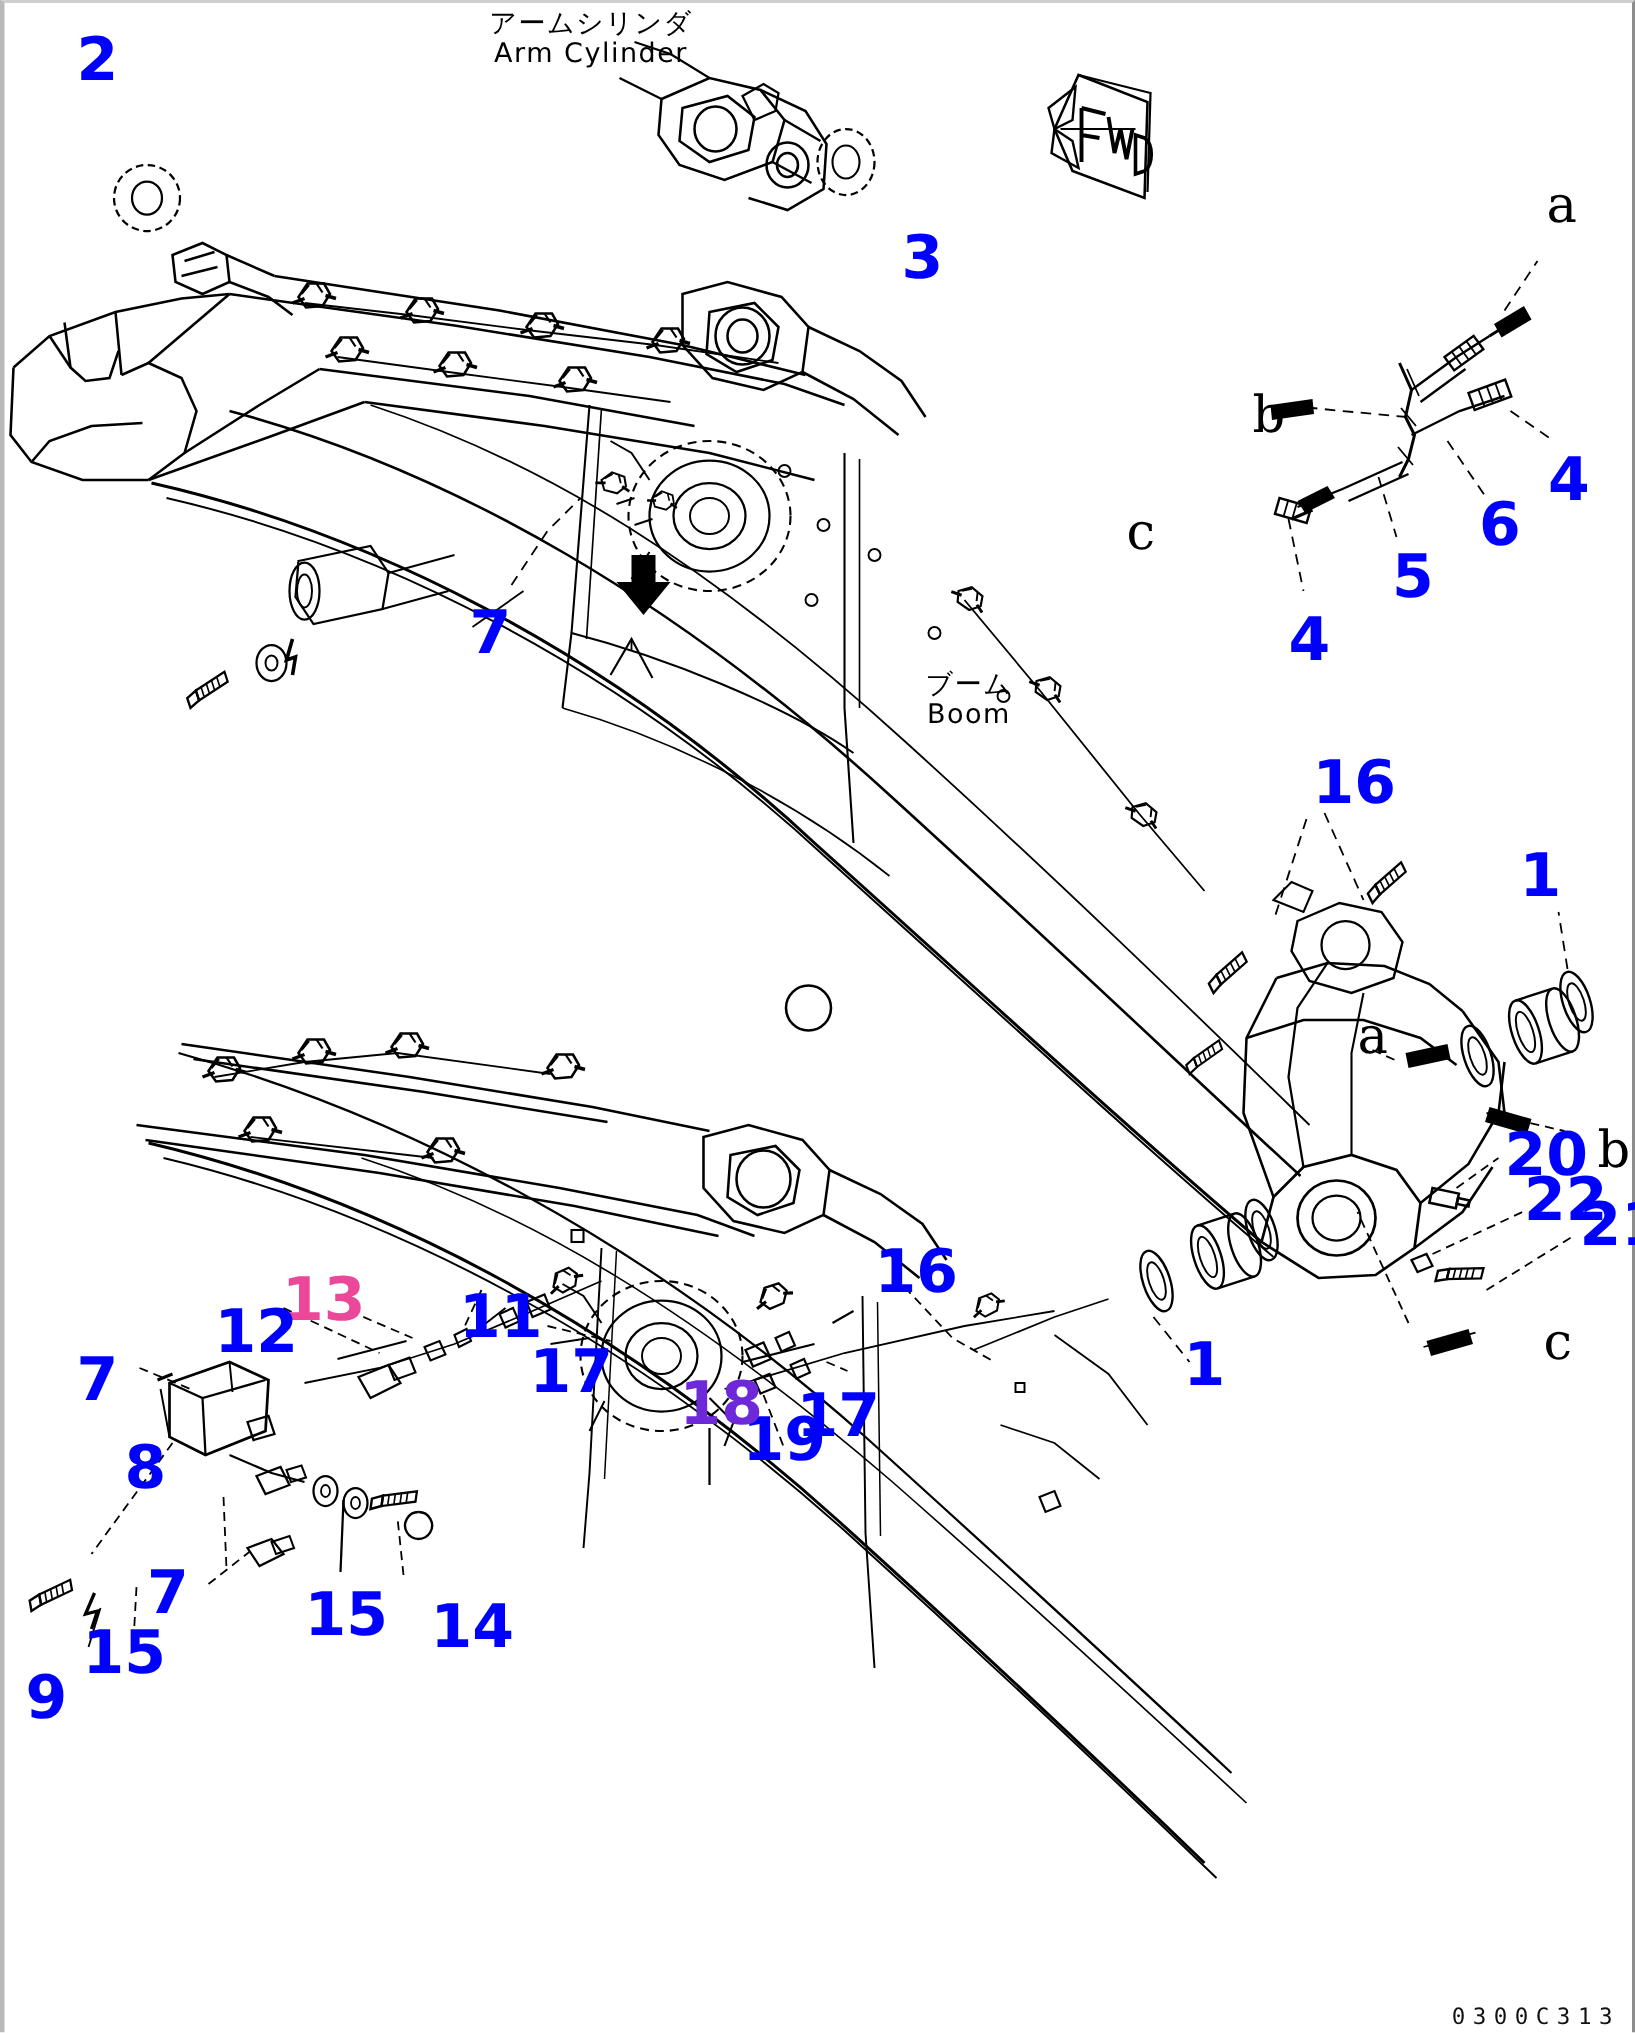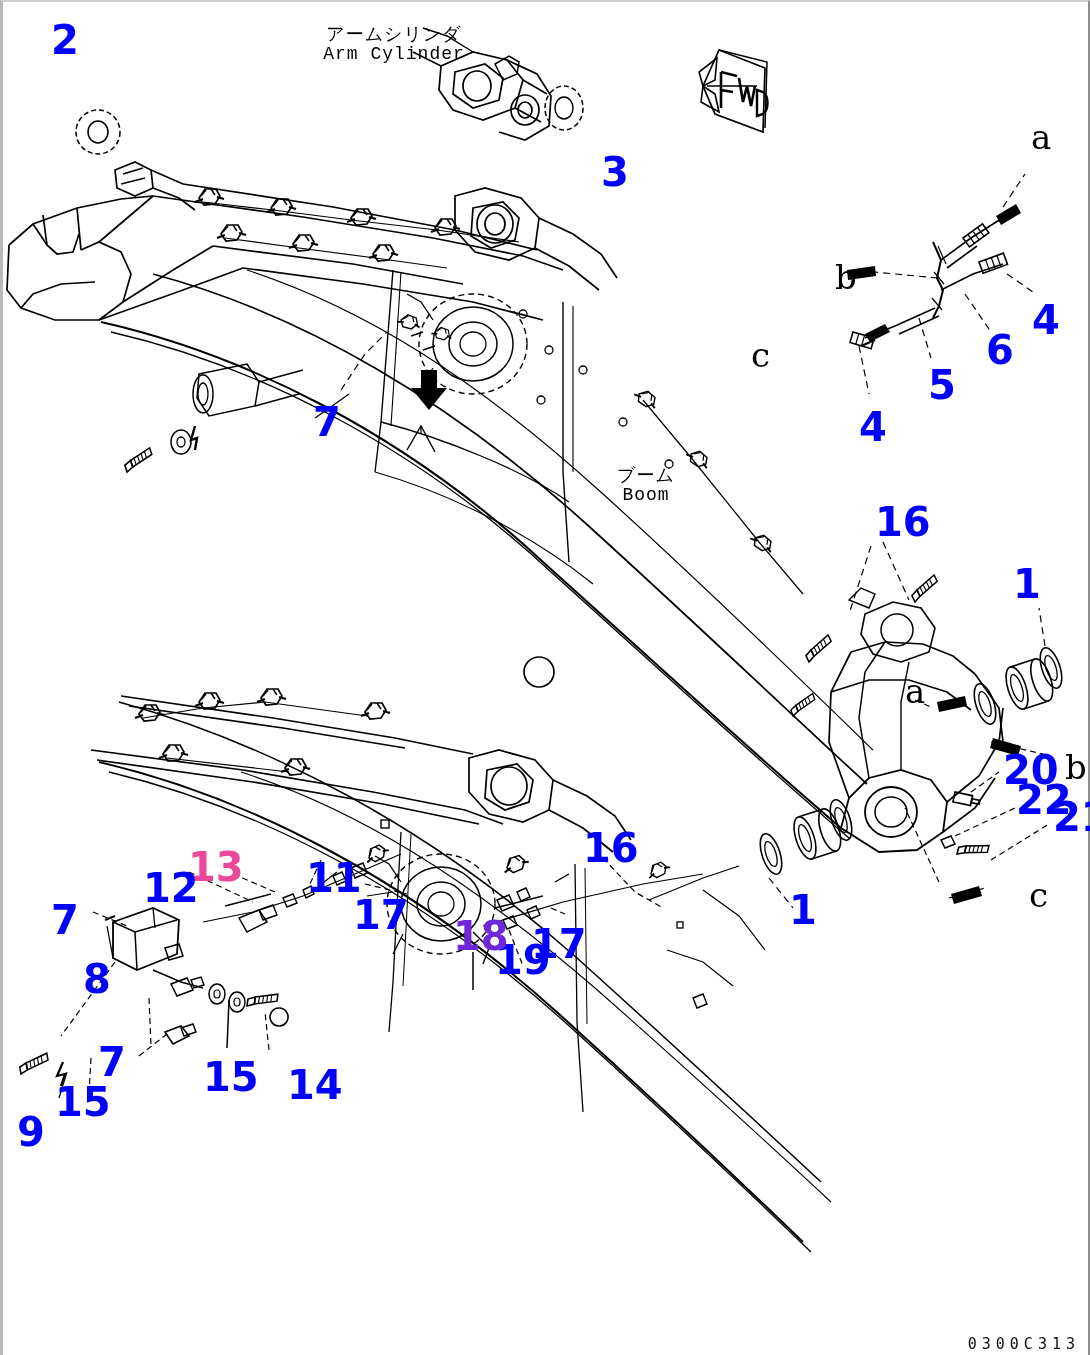--- a/index.html
+++ b/index.html
@@ -27,24 +27,23 @@
   .sect{
     position:absolute;color:#000;
     font-family:"DejaVu Serif", serif;
     font-size:34px;line-height:1;white-space:nowrap;
   }
 
   .jplabel{
     position:absolute;color:#000;text-align:center;white-space:nowrap;
     font-family:"DejaVu Sans", sans-serif;
     line-height:1.12;
-    margin-top:18px;
   }
   .jplabel .jp{font-size:18px;letter-spacing:1px;display:block;}
-  .jplabel .en{font-size:18px;letter-spacing:1px;display:block;font-family:Liberation Mono, monospace;}
+  .jplabel .en{font-size:18px;letter-spacing:1px;display:block;}
 
   .drawcode{
     position:absolute;right:8px;bottom:2px;color:#111;
     font-family:"DejaVu Sans Mono", monospace;
     font-size:15px;letter-spacing:5px;white-space:nowrap;
   }
 </style>
 </head>
 <body>
 

